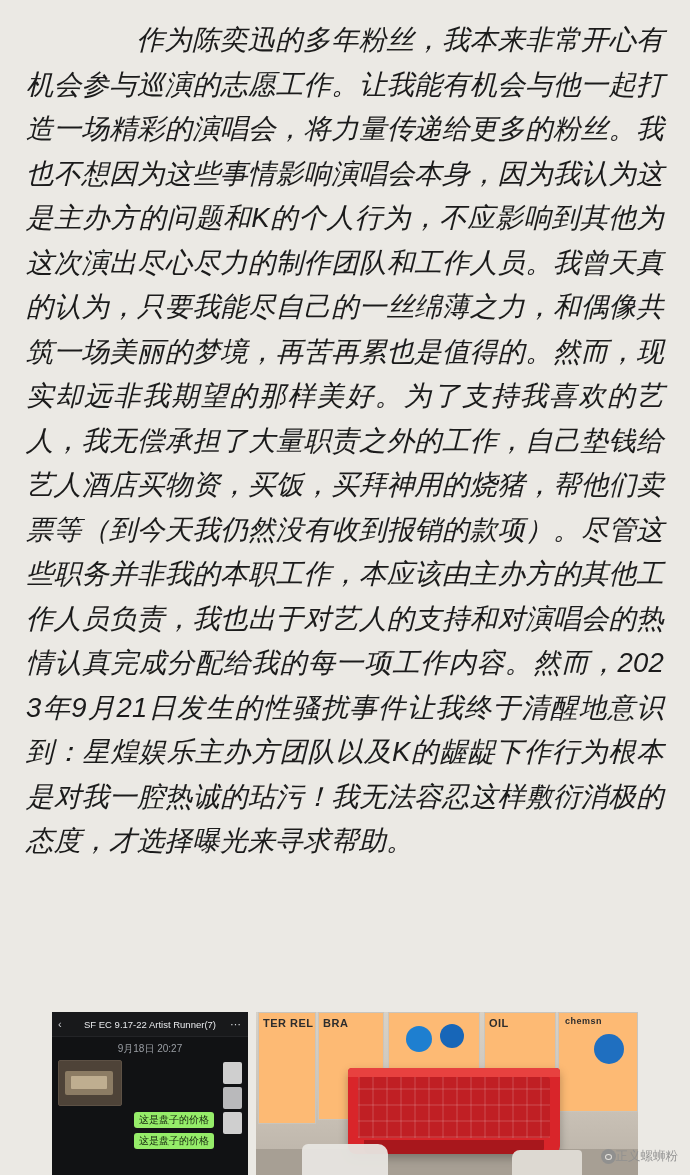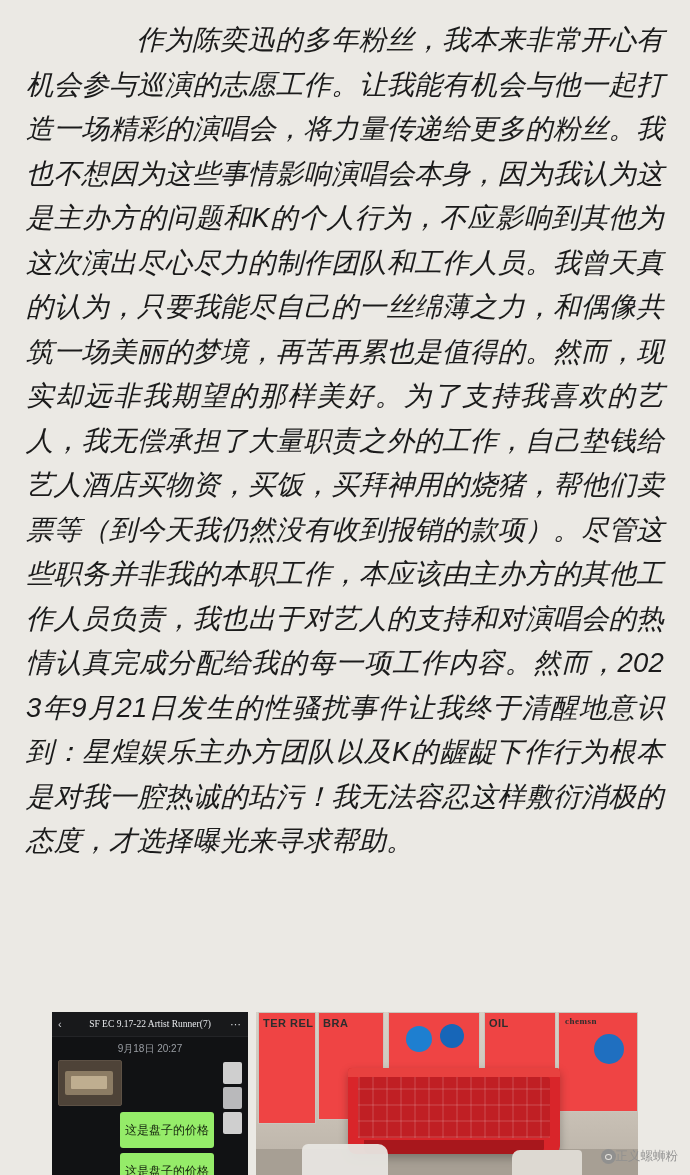--- a/index.html
+++ b/index.html
@@ -68,21 +68,20 @@
     line-height: 11px;
     width: 12px;
   }
   .chat-title {
     flex: 1;
     text-align: center;
     color: #e7e9ec;
     font-size: 9.5px;
     white-space: nowrap;
     overflow: hidden;
-    font-family: Liberation Serif, serif;
   }
   .chat-menu {
     color: #cfd2d6;
     font-size: 11px;
     letter-spacing: 1px;
     line-height: 8px;
   }
   .chat-date {
     color: #9a9ea4;
     font-size: 10px;
@@ -137,44 +136,44 @@
     margin-top: 6px;
     display: flex;
     flex-direction: column;
     align-items: flex-end;
     gap: 5px;
     padding-right: 28px;
   }
   .bubble {
     background: #95ec69;
     color: #14240d;
-    font-size: 12px;
+    font-size: 10px;
     line-height: 10px;
     border-radius: 3px;
-    padding: 13px 5px;
+    padding: 3px 5px;
     max-width: 120px;
     font-family: "Liberation Sans", sans-serif;
   }
   
   .shot-photo {
     position: relative;
     width: 382px;
     height: 163px;
     background: #cfc8bf;
     overflow: hidden;
     flex: 0 0 auto;
   }
   .ph-wall {
     position: absolute;
     inset: 0;
     background: linear-gradient(180deg,#d8d2c8 0%, #cbc3b8 55%, #b9b1a6 100%);
   }
   .ph-box {
     position: absolute;
-    background: #ef4444;
+    background: #fdba74;
     border: 1px solid #c9c5bd;
     box-sizing: border-box;
   }
   .ph-box .lbl {
     position: absolute;
     color: #2d2d2d;
     font-size: 11px;
     font-weight: bold;
     line-height: 12px;
     left: 4px;
@@ -315,21 +314,21 @@
       <div class="ph-box" style="left:62px;top:0;width:66px;height:108px;">
         <span class="lbl">BRA</span>
       </div>
       <div class="ph-box" style="left:132px;top:0;width:92px;height:96px;"></div>
       <div class="ph-circle" style="left:150px;top:14px;width:26px;height:26px;"></div>
       <div class="ph-circle" style="left:184px;top:12px;width:24px;height:24px;background:#1766b8;"></div>
 
       <div class="ph-box" style="left:228px;top:0;width:72px;height:104px;">
         <span class="lbl">OIL</span>
       </div>
-      <div class="ph-box" style="left:302px;top:0;width:80px;height:100px;font-family:Liberation Serif, serif;">
+      <div class="ph-box" style="left:302px;top:0;width:80px;height:100px;">
         <span class="lbl" style="left:6px;top:2px;font-size:9px;">chemsn</span>
       </div>
       <div class="ph-circle" style="left:338px;top:22px;width:30px;height:30px;background:#1f6fc0;"></div>
 
       <div class="floor"></div>
 
       <div class="cart">
         <div class="cart-rim"></div>
         <div class="cart-inner">
           <div class="cart-grid"></div>

